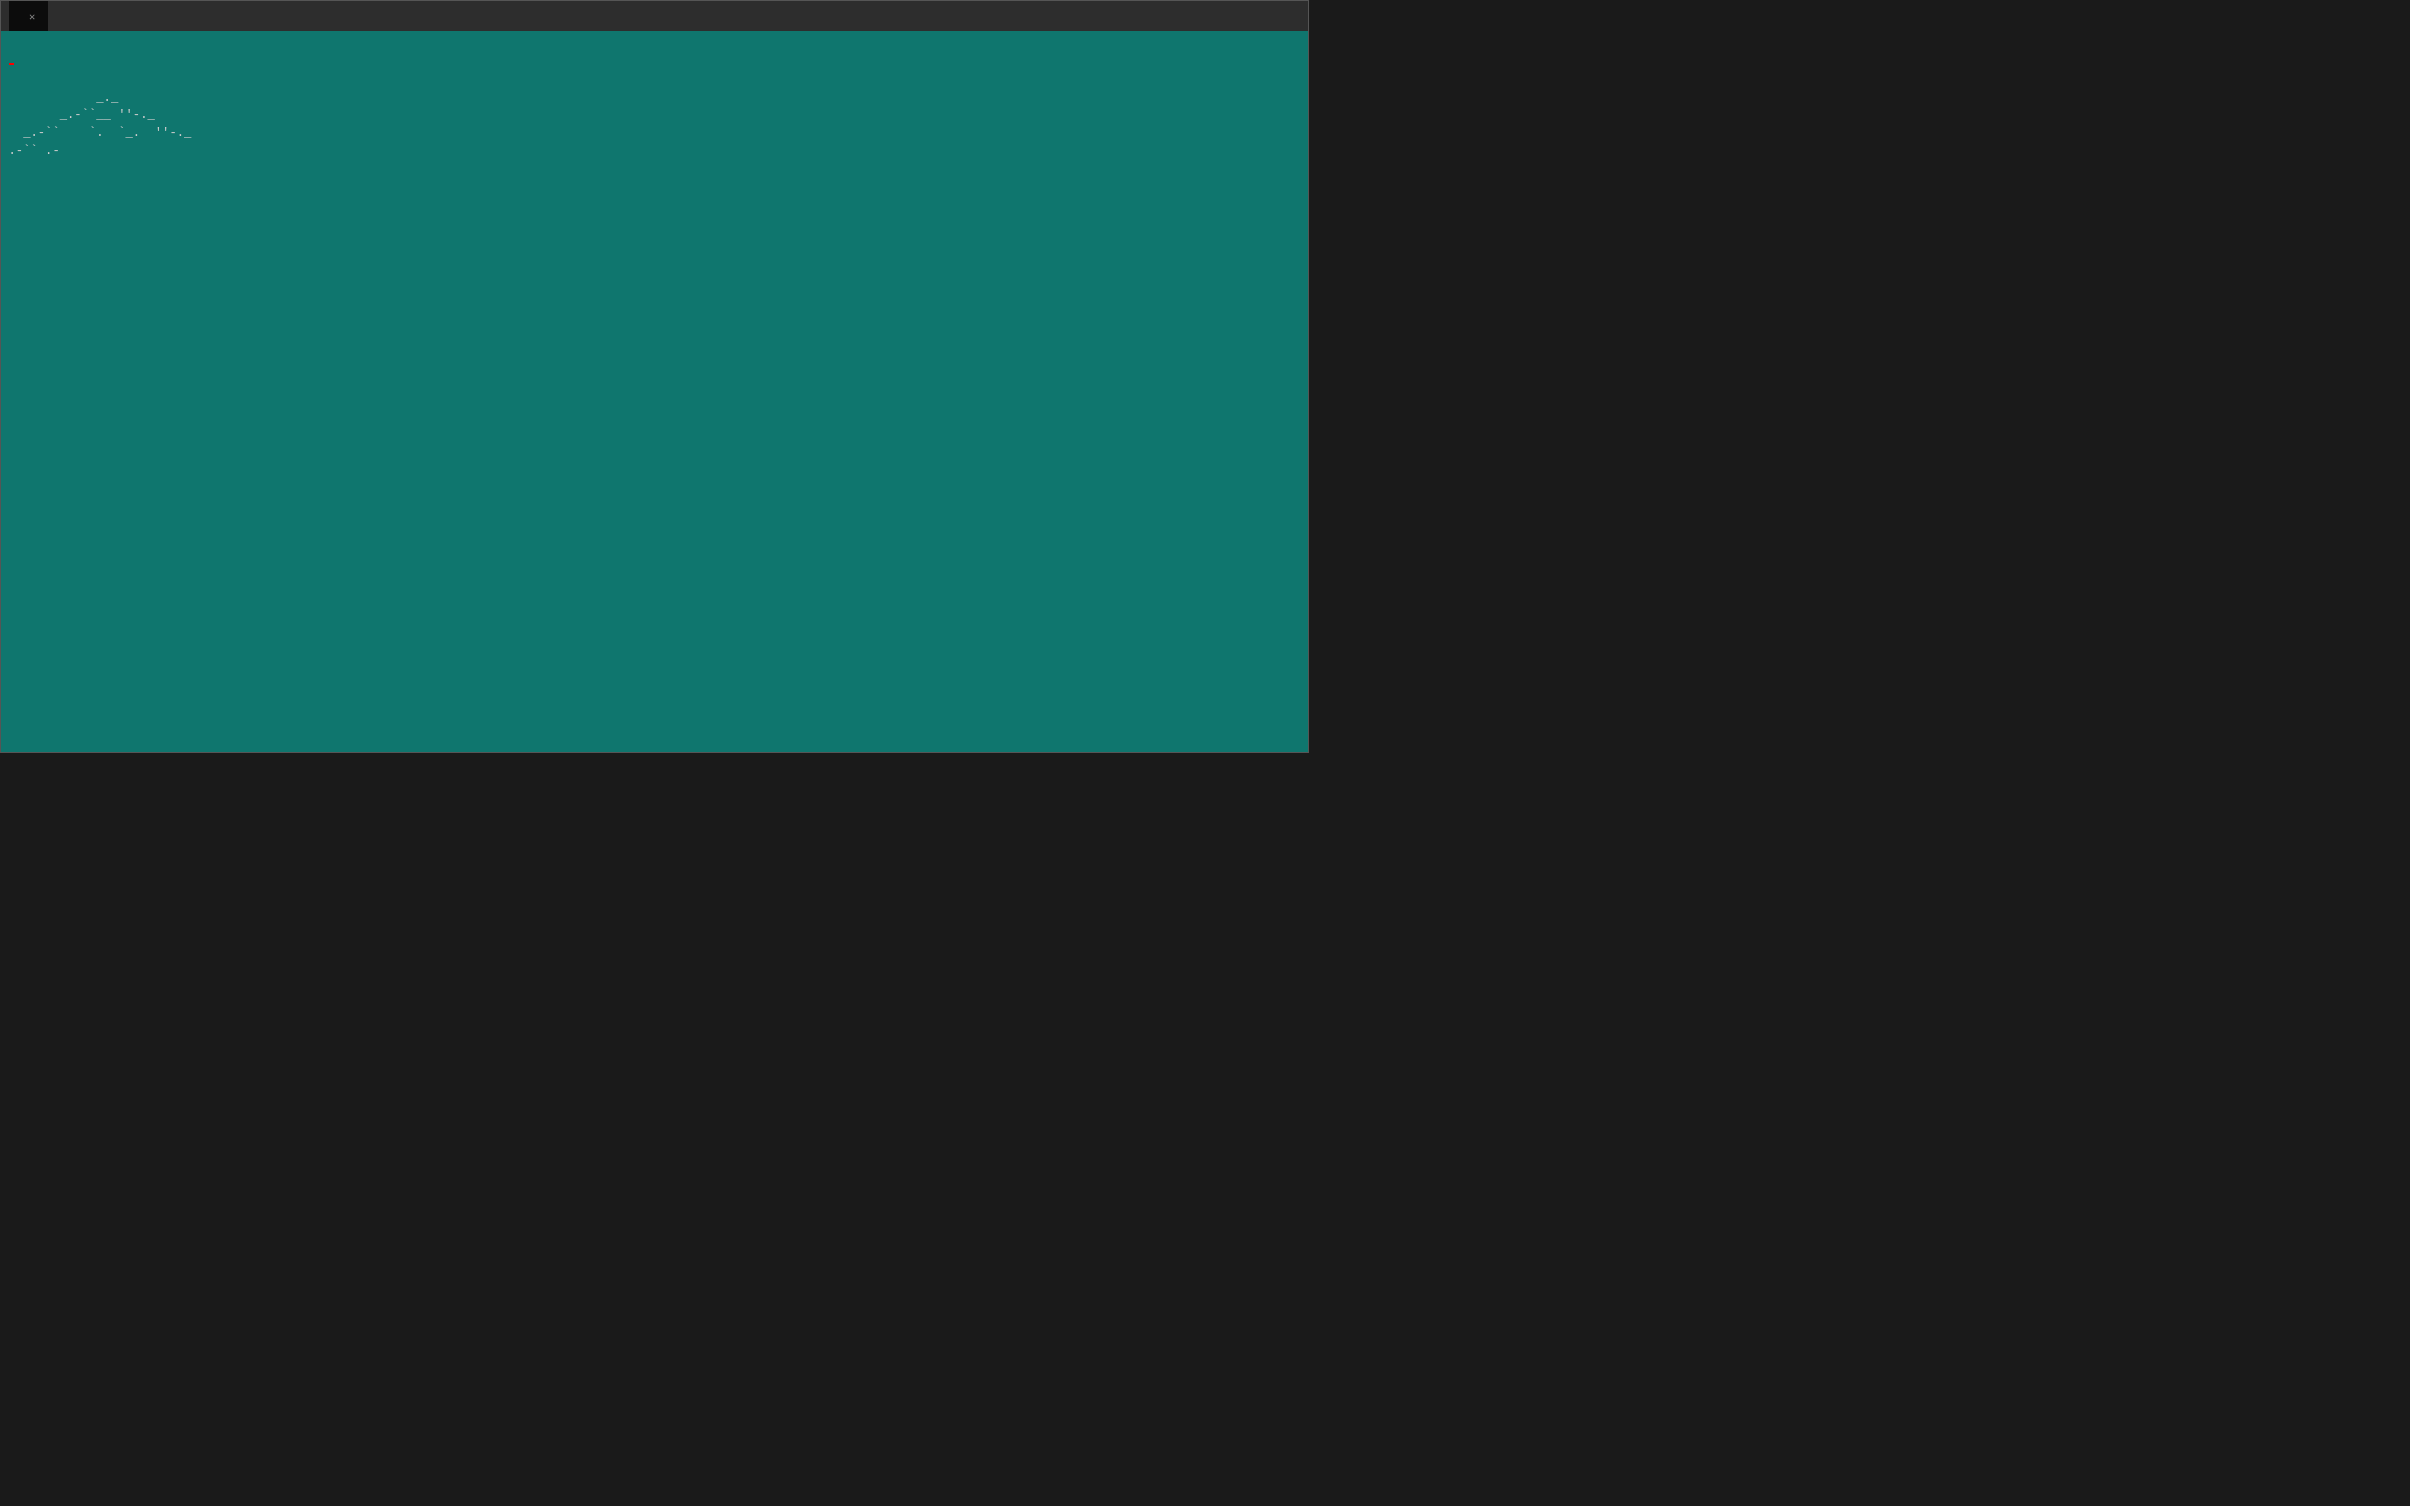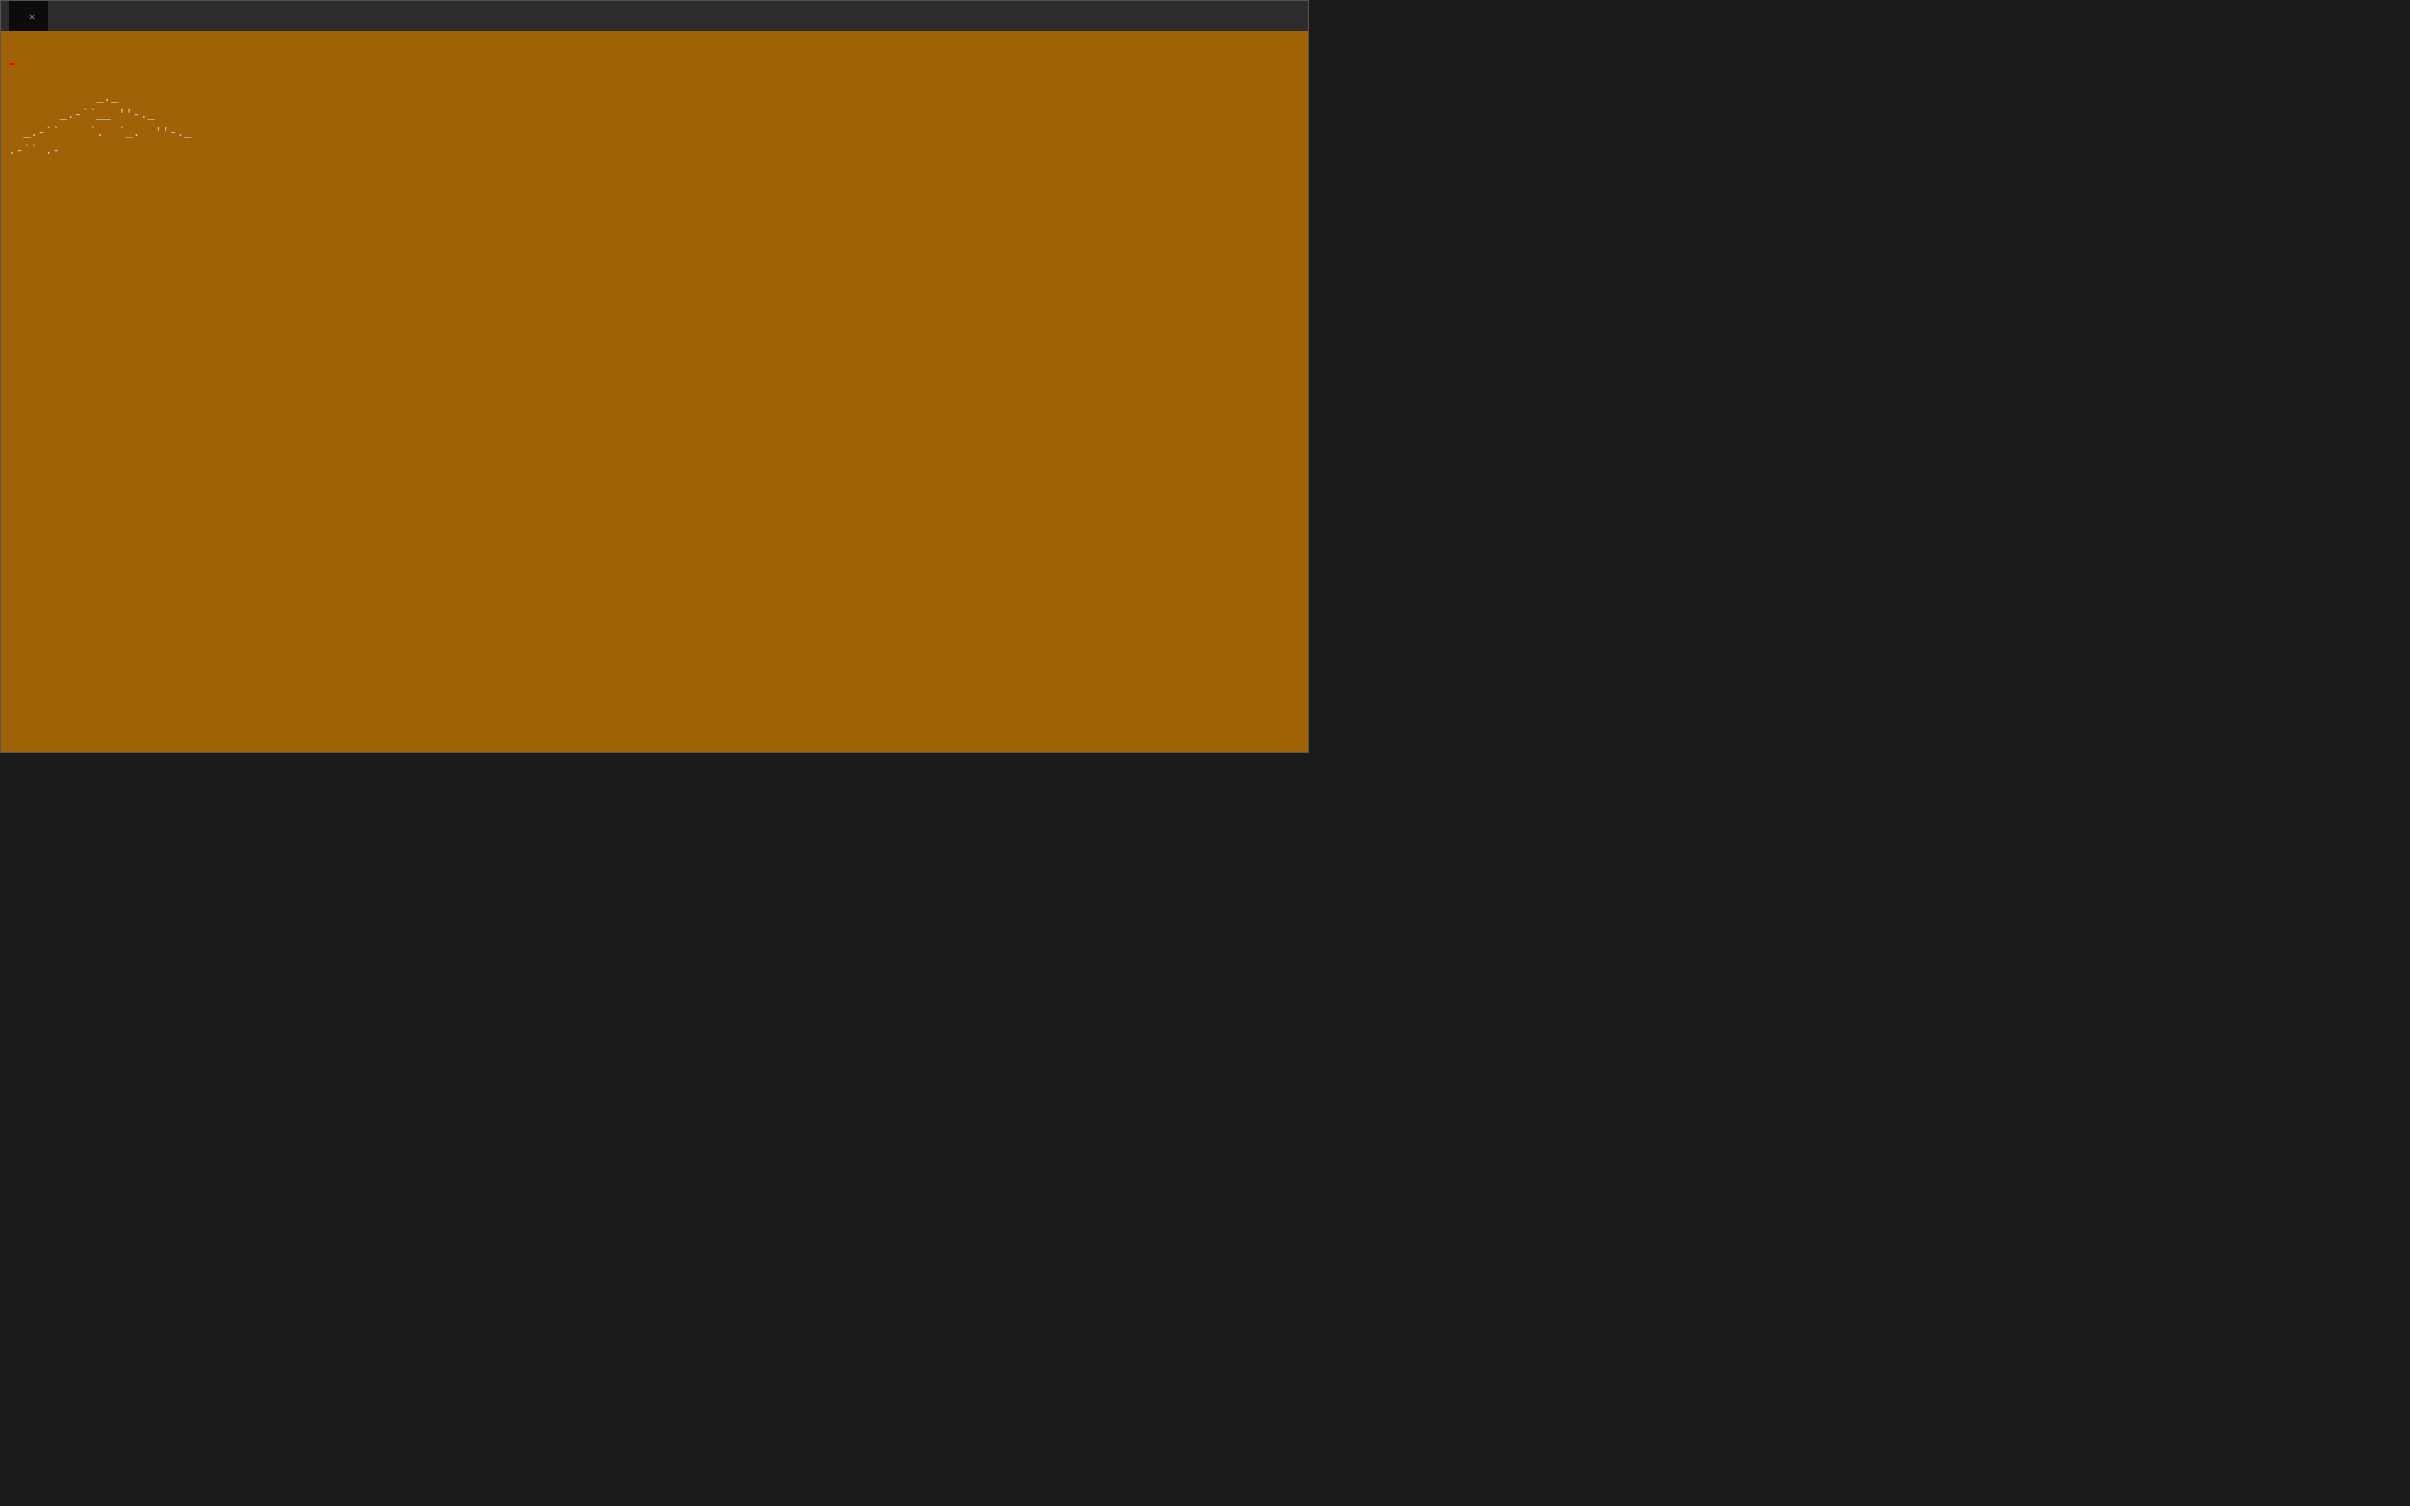--- a/index.html
+++ b/index.html
@@ -89,21 +89,21 @@
       align-items: center;
       justify-content: center;
       cursor: pointer;
       font-size: 12.2px;
       color: #ccc;
       background: transparent;
     }
 
     .terminal-content {
       flex: 1;
-      background: #a16207;
+      background: #0f766e;
       color: #cccccc;
       padding: 5.6px 7.5px;
       font-family: 'Courier New', Courier, monospace;
       font-size: 12.2px;
       line-height: 1.4;
       overflow: hidden;
       position: relative;
     }
 
     .line {

